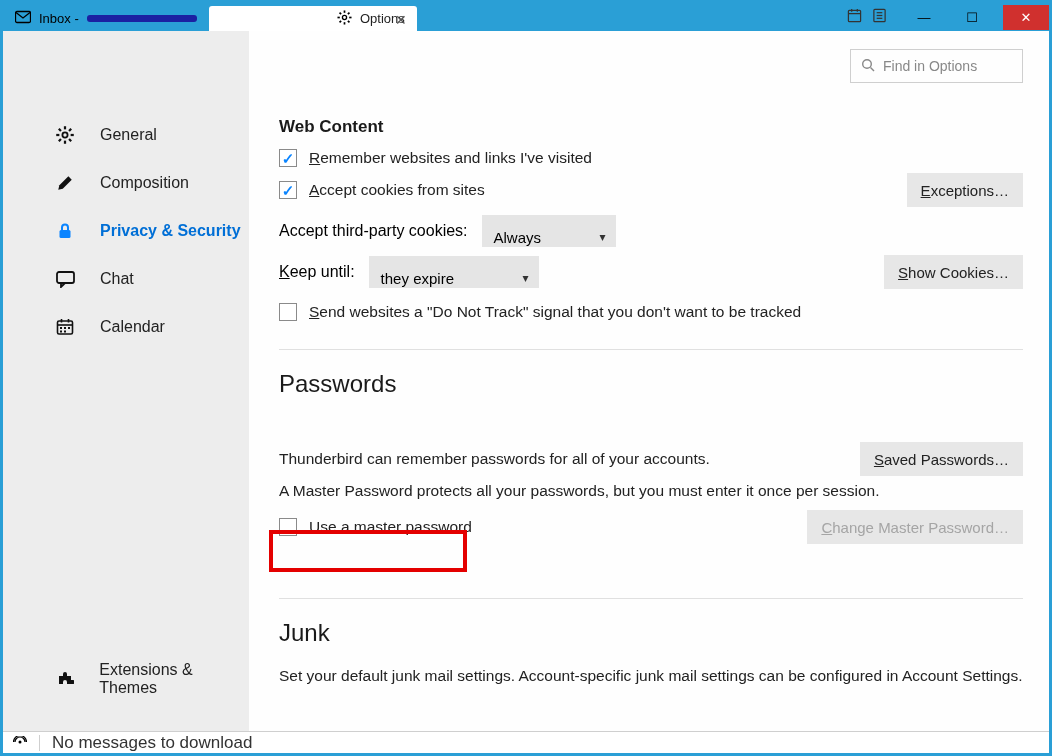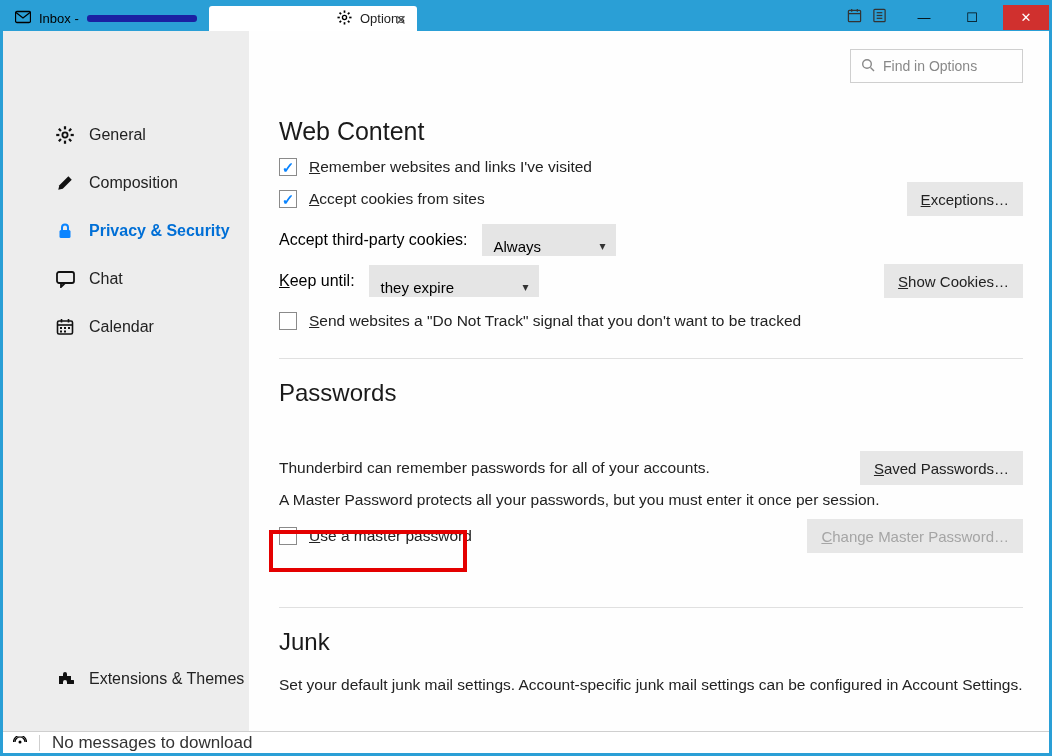--- a/index.html
+++ b/index.html
@@ -36,39 +36,39 @@
   .winbtn.close-w { background:#d0302e; color:#fff; width:46px; }
   .mini-icons { display:flex; align-items:center; gap:10px; margin-right:6px; color:#333; }
   .content {
     flex:1; display:flex; overflow:hidden; background:#fefefe; position:relative;
   }
   .sidebar {
     width:246px; background:#ededed; display:flex; flex-direction:column;
     padding-top:80px;
   }
   .side-item {
-    display:flex; align-items:center; gap:14px;
+    display:flex; align-items:center; gap:25px;
     padding:0 0 0 52px; height:48px;
     font-size:16px; color:#222;
     cursor:default;
   }
   .side-item.active { color:#006fd6;font-weight:bold; }
   .side-item .icon { width:20px; display:flex; justify-content:center; }
   .side-bottom { margin-top:auto; margin-bottom:28px; }
   .main {
     flex:1; position:relative; overflow-y:scroll; background:#fefefe;
     padding:18px 26px 30px 30px;
   }
   .search-wrap { display:flex; justify-content:flex-end; margin-bottom:34px; }
   .search {
     width:173px; height:34px; border:1px solid #cfcfcf;
     display:flex; align-items:center; padding:0 10px; gap:8px; color:#888;
     font-size:14px;
   }
-  h2.section { font-size:25px; font-weight:400; color:#1a1a1a; margin:0 0 12px 0; }
+  h2.section { font-size:17px; font-weight:700; color:#1a1a1a; margin:0 0 12px 0; }
   .row { display:flex; align-items:flex-start; margin:6px 0; font-size:15.5px; color:#222; }
   .check {
     width:18px; height:18px; border:1.5px solid #8a8a8a; margin-right:12px;
     display:flex; align-items:center; justify-content:center; background:#fff;
   }
   .check.checked::after { content:"✓"; color:#0a84ff; font-size:15px; font-weight:700; line-height:1; }
   .btn {
     background:#e7e7e7; border:none; height:34px; padding:0 14px;
     font-size:15px; color:#222;
   }

